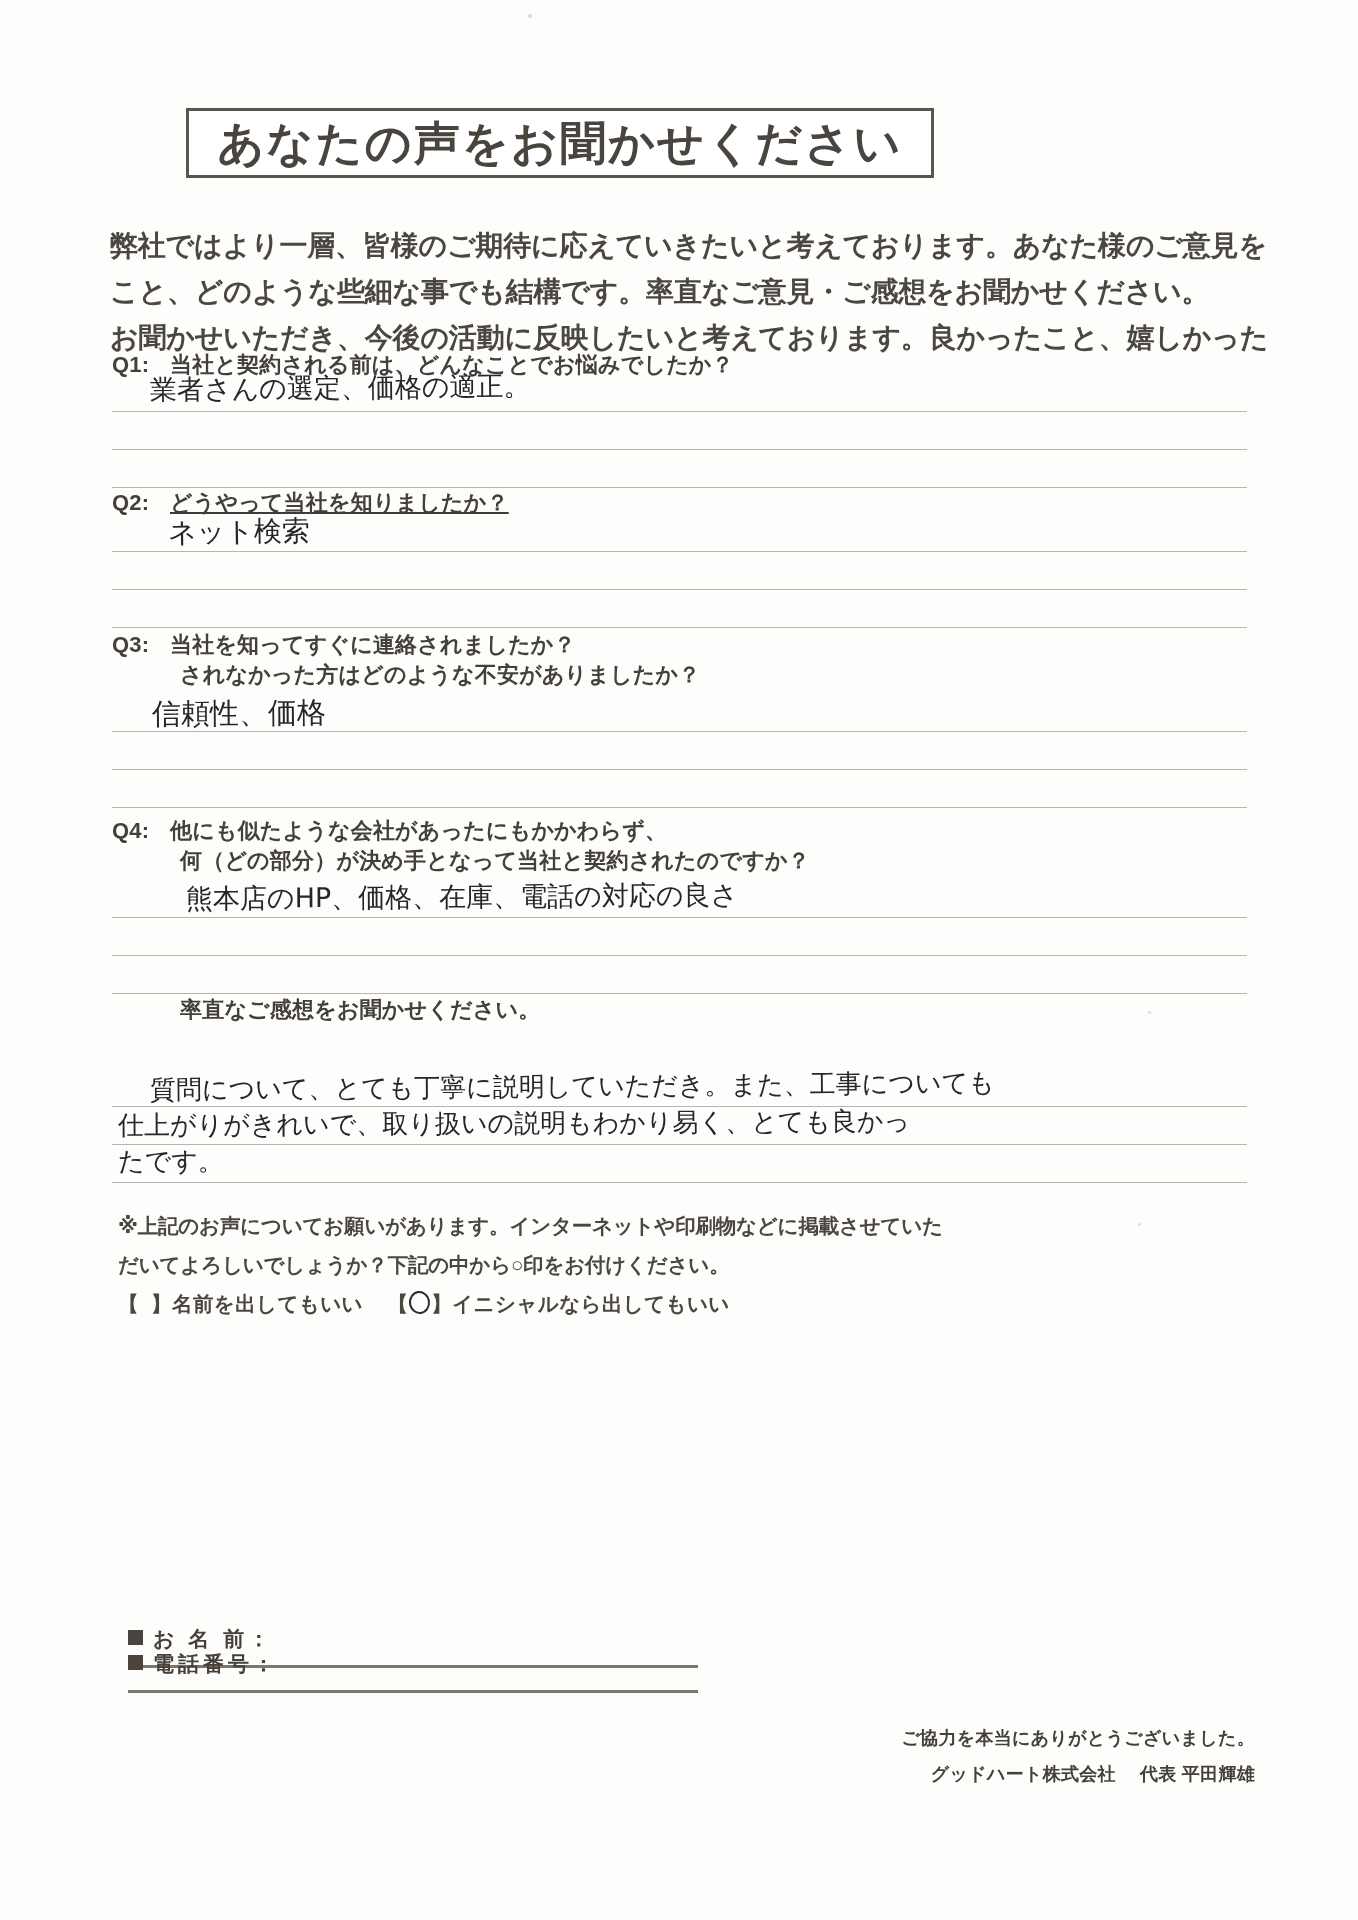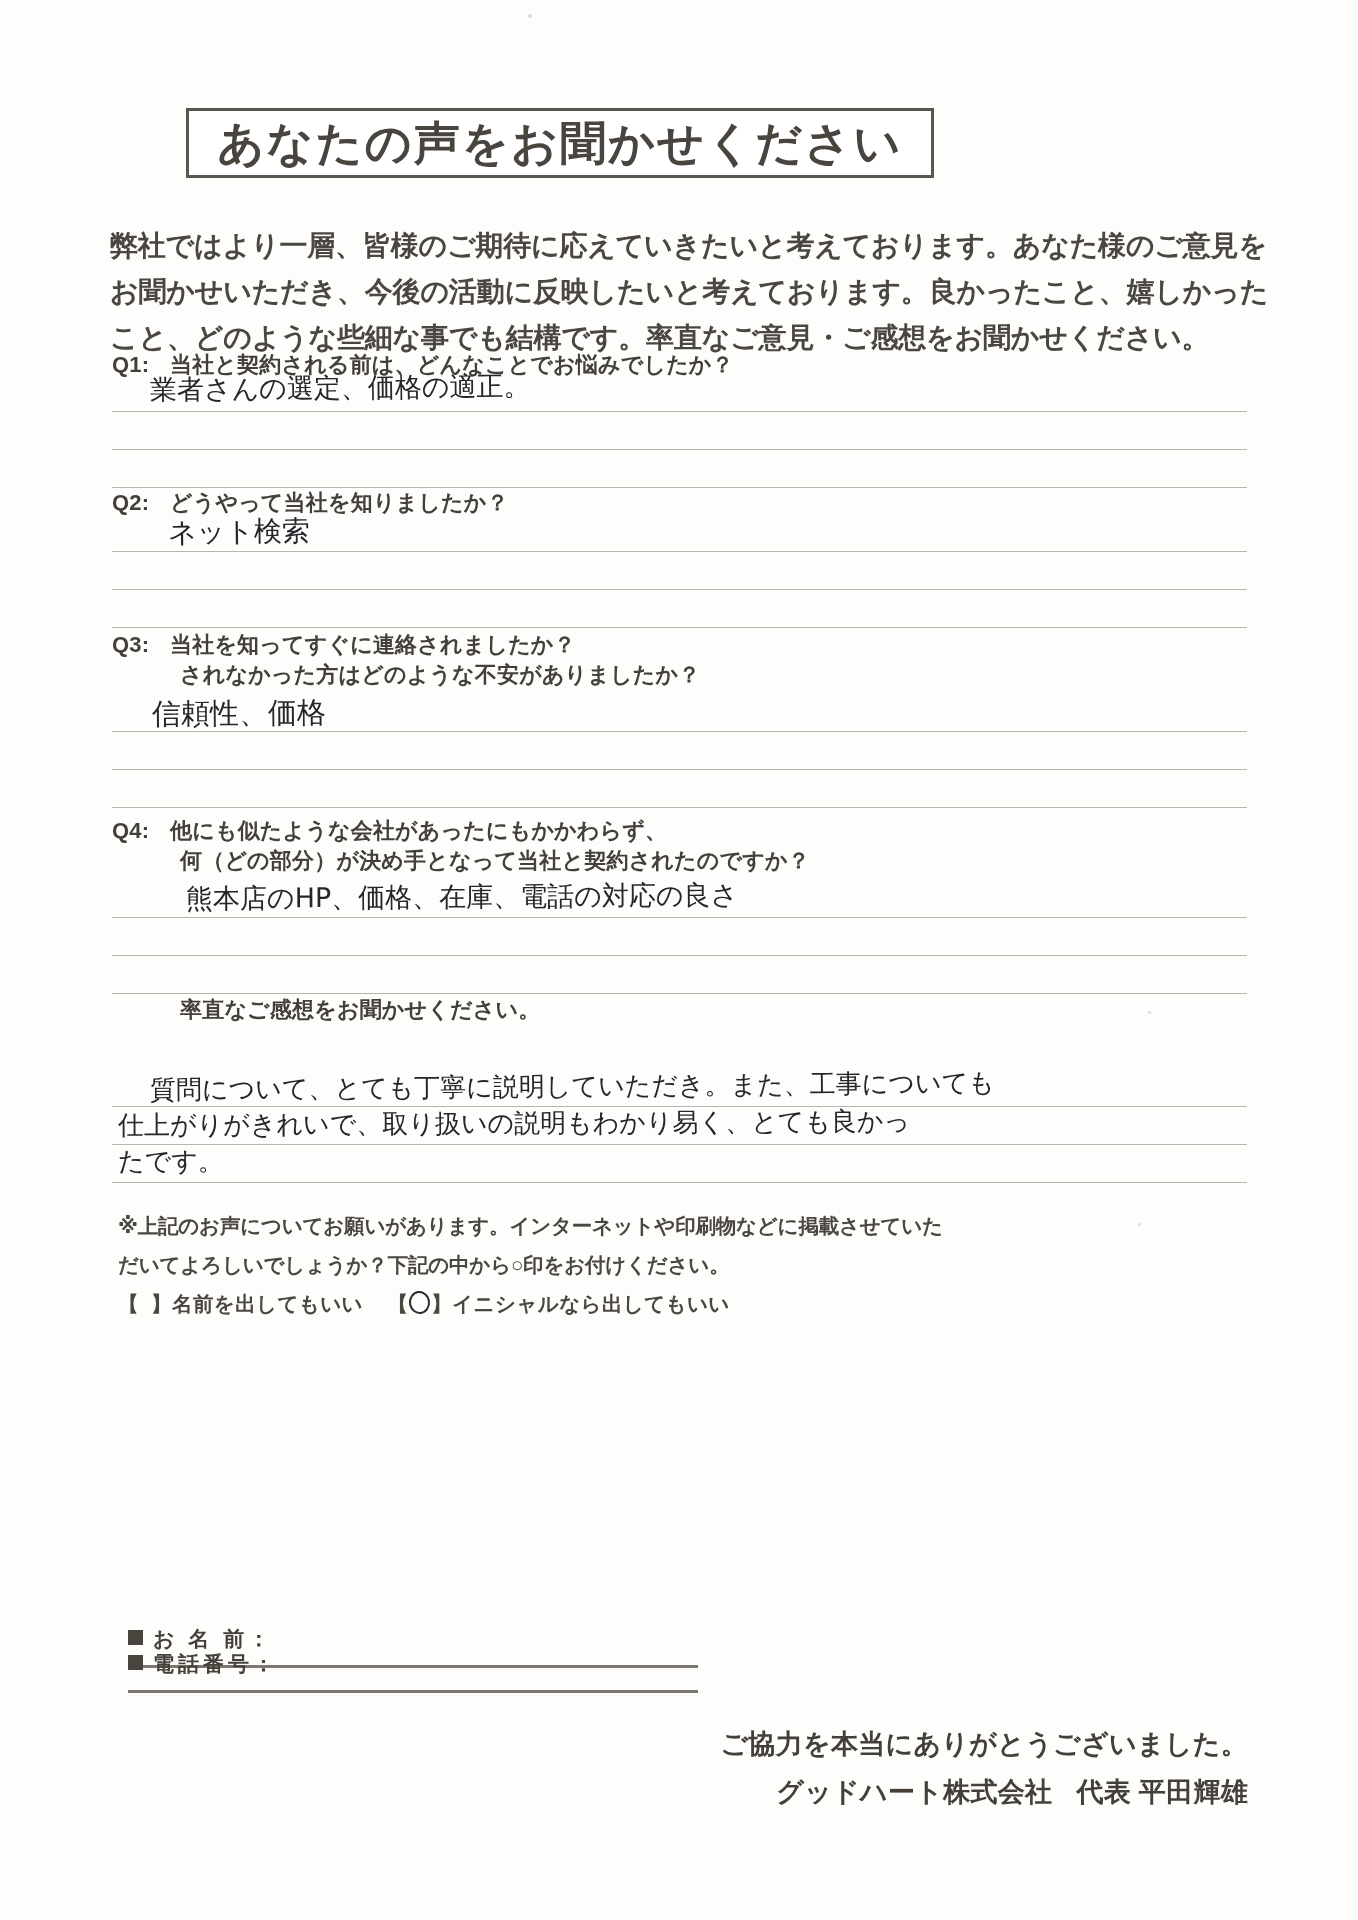--- a/index.html
+++ b/index.html
@@ -150,22 +150,22 @@
   .field-rule {
     margin-top: 12px;
     height: 0;
     border-top: 3px solid #7d7770;
     width: 570px;
   }
 
   
   .footer { position: absolute; right: 108px; text-align: right; }
   .footer p {
-    margin: 0 12px 12px 0;
-    font-size: 27px;
+    margin: 0 5px 12px 0;
+    font-size: 18px;
     font-weight: 700;
     color: #453f3a;
     white-space: nowrap;
     letter-spacing: .3px;
   }
   .footer .company .gap { display: inline-block; width: 24px; }
 </style>
 </head>
 <body>
 
@@ -176,37 +176,37 @@
   <div class="scan-speck" style="left:528px; top:14px; width:4px; height:4px;"></div>
   <div class="scan-speck" style="left:1148px; top:1011px; width:3px; height:3px;"></div>
   <div class="scan-speck" style="left:1138px; top:1223px; width:3px; height:3px;"></div>
 
   <div class="title-wrap">
     <div class="title-text">あなたの声をお聞かせください</div>
   </div>
 
   <div class="intro">
     <p>弊社ではより一層、皆様のご期待に応えていきたいと考えております。あなた様のご意見を</p>
+    <p>こと、どのような些細な事でも結構です。率直なご意見・ご感想をお聞かせください。</p>
     <p>お聞かせいただき、今後の活動に反映したいと考えております。良かったこと、嬉しかった</p>
-    <p>こと、どのような些細な事でも結構です。率直なご意見・ご感想をお聞かせください。</p>
   </div>
 
   <div class="q-block" style="top:340px;">
     <div class="q-line">
       <span class="q-label">Q1:</span><span>当社と契約される前は、どんなことでお悩みでしたか？</span>
     </div>
   </div>
   <div class="rules" style="top:411px;">
     <div class="rule" style="margin-top:0;"></div>
     <div class="rule" style="margin-top:37px;"></div>
     <div class="rule" style="margin-top:37px;"></div>
   </div>
   <div class="hand" style="left:150px; top:370px; font-size:27px; transform:rotate(-0.6deg);">業者さんの選定、価格の適正。</div>
 
-  <div class="q-block" style="top:478px;">
+  <div class="q-block" style="top:478px;text-decoration:underline;">
     <div class="q-line">
       <span class="q-label">Q2:</span><span>どうやって当社を知りましたか？</span>
     </div>
   </div>
   <div class="rules" style="top:551px;">
     <div class="rule" style="margin-top:0;"></div>
     <div class="rule" style="margin-top:37px;"></div>
     <div class="rule" style="margin-top:37px;"></div>
   </div>
   <div class="hand" style="left:168px; top:513px; font-size:28px; transform:rotate(-0.8deg);">ネット検索</div>

